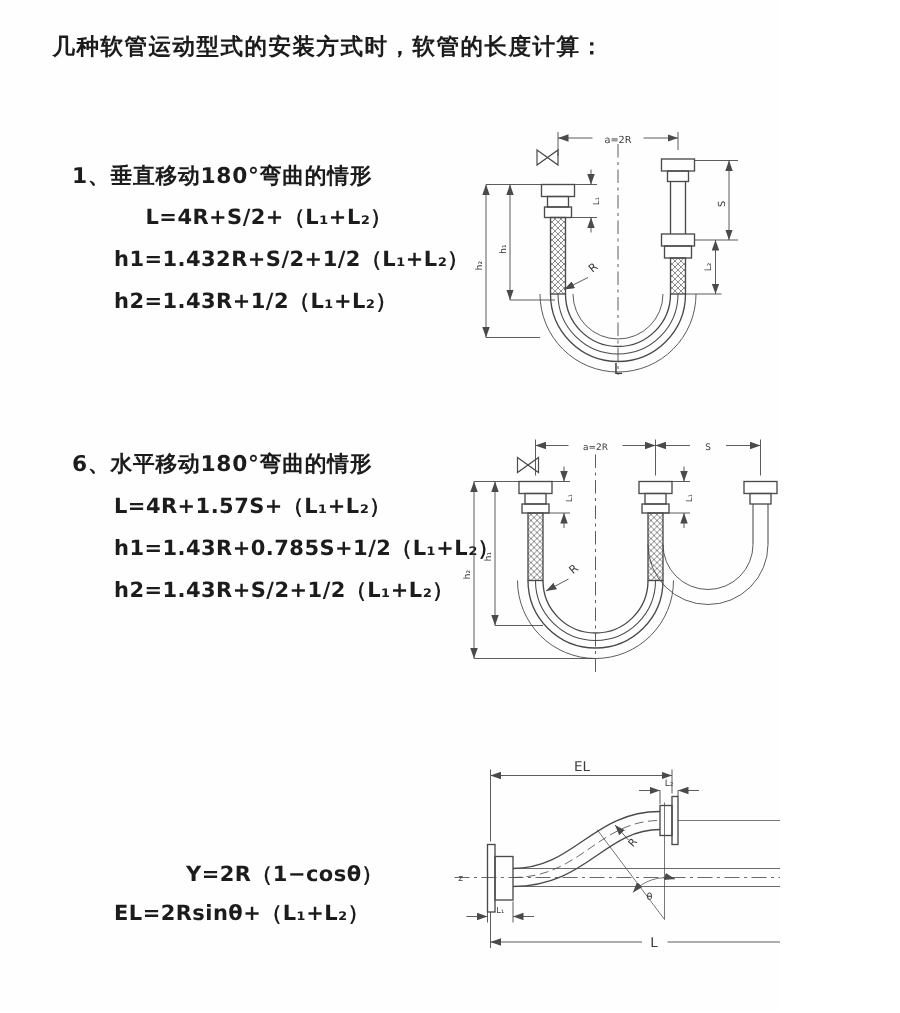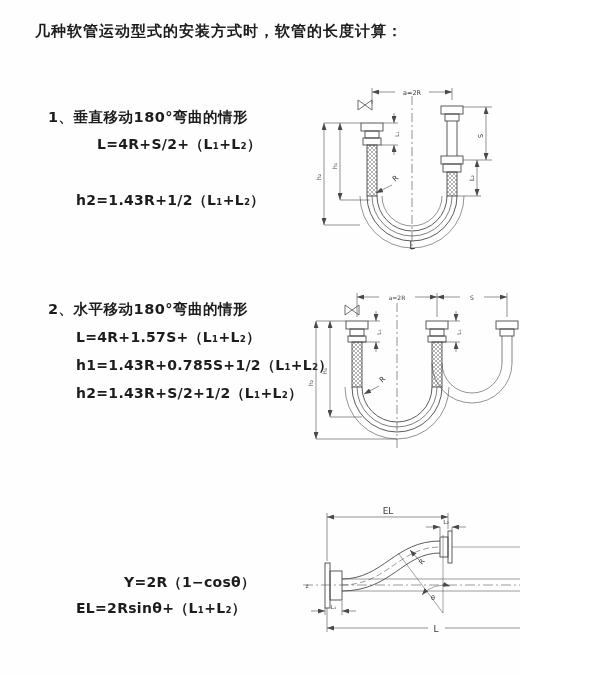--- a/index.html
+++ b/index.html
@@ -15,23 +15,24 @@
 </style>
 </head>
 <body>
 
 <div id="page">
 
   <div class="title">几种软管运动型式的安装方式时，软管的长度计算：</div>
 
   <div class="sec-heading" style="left:48px; top:108px;">1、垂直移动180°弯曲的情形</div>
   <div class="formula" style="left:64px; top:136px;margin-left:33px;">L=4R+S/2+（L₁+L₂）</div>
+  <div class="formula" style="left:76px; top:164px;">h1=1.432R+S/2+1/2（L₁+L₂）</div>
   <div class="formula" style="left:76px; top:192px;">h2=1.43R+1/2（L₁+L₂）</div>
 
-  <div class="sec-heading" style="left:48px; top:300px;">2、水平移动180°弯曲的情形</div>
+  <div class="sec-heading" style="left:48px; top:300px;">6、水平移动180°弯曲的情形</div>
   <div class="formula" style="left:76px; top:329px;text-align:center;">L=4R+1.57S+（L₁+L₂）</div>
   <div class="formula" style="left:76px; top:357px;">h1=1.43R+0.785S+1/2（L₁+L₂）</div>
   <div class="formula" style="left:76px; top:385px;">h2=1.43R+S/2+1/2（L₁+L₂）</div>
 
   <div class="formula" style="left:76px; top:574px;margin-left:48px;">Y=2R（1−cosθ）</div>
   <div class="formula" style="left:76px; top:600px;">EL=2Rsinθ+（L₁+L₂）</div>
 
   <svg style="left:302px; top:78px;" width="290" height="185" viewBox="0 0 290 185">
     <defs>
       <marker id="ar1" viewBox="0 0 7 5" refX="7" refY="2.5" markerWidth="7" markerHeight="5" markerUnits="userSpaceOnUse" orient="auto-start-reverse">

